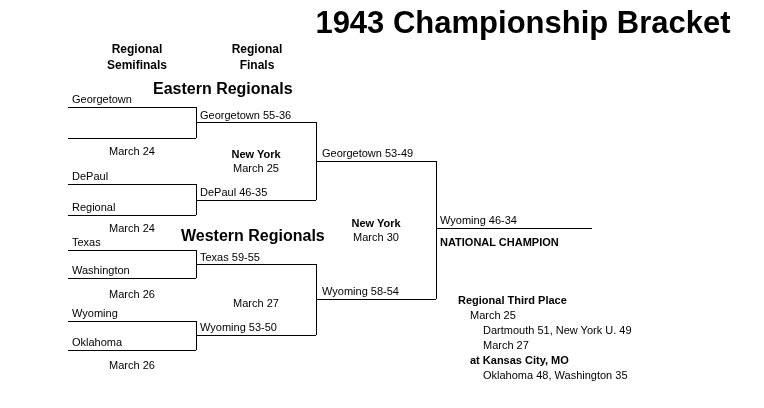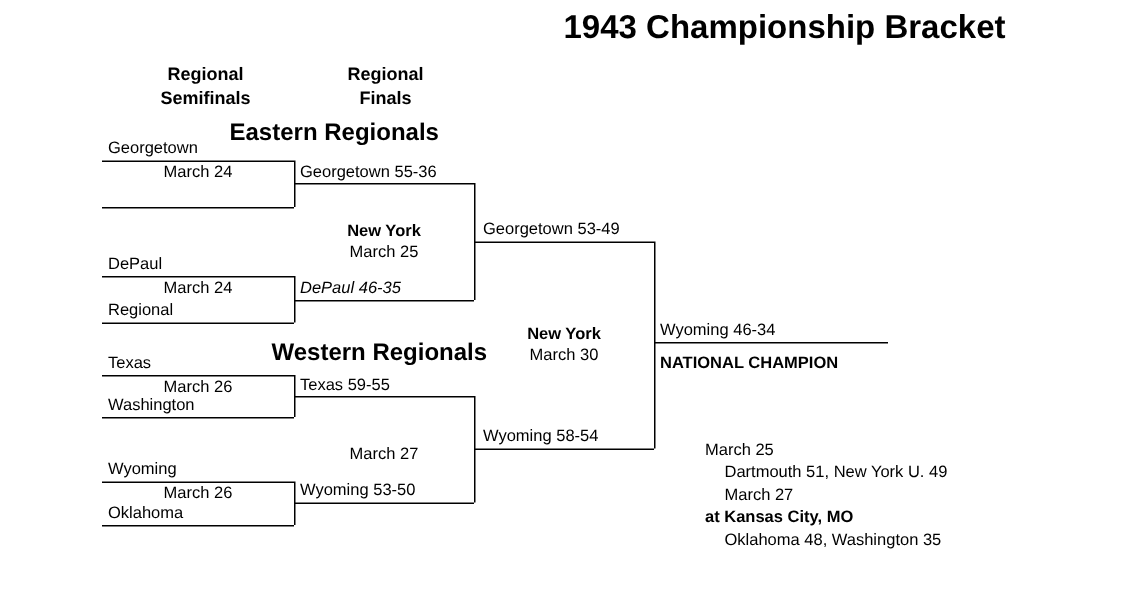--- a/index.html
+++ b/index.html
@@ -12,31 +12,31 @@
     font-family: "Liberation Sans", sans-serif;
     font-size: 11px;
     color: #000000;
     overflow: hidden;
   }
   .b { font-weight: bold; }
   .hline { position: absolute; height: 1px; background: #000000; }
   .vline { position: absolute; width: 1px; background: #000000; }
   .title {
     position: absolute; left: 282px; top: 5px; width: 482px;
-    text-align: center; font-size: 22px; font-weight: bold;
+    text-align: center; font-size: 31px; font-weight: bold;
     white-space: nowrap;
   }
   .colhead {
     position: absolute; top: 42px; width: 120px;
     font-size: 12px; font-weight: bold; text-align: center;
     white-space: pre-line; line-height: 1.3;
   }
   .region-label { position: absolute; font-size: 16px; font-weight: bold; white-space: nowrap; }
   .team { position: absolute; left: 68px; width: 128px; padding-left: 4px; white-space: nowrap; }
-  .mdate { position: absolute; left: 68px; width: 128px; text-align: center; }
+  .mdate { position: absolute; left: 68px; width: 128px; text-align: center; margin-top: 36px; }
   .winner { position: absolute; white-space: nowrap; }
   .site { position: absolute; width: 120px; text-align: center; font-weight: bold; white-space: nowrap; }
   .sitedate { position: absolute; width: 120px; text-align: center; white-space: nowrap; }
   .champion-label { position: absolute; font-weight: bold; white-space: nowrap; }
   .third { position: absolute; left: 458px; top: 293px; line-height: 15px; white-space: nowrap; }
   .ind1 { margin-left: 12px; }
   .ind2 { margin-left: 25px; }
 </style>
 </head>
 <body>
@@ -62,21 +62,21 @@
 
   <div class="site" style="left:196px; top:148px;">New York</div>
   <div class="sitedate" style="left:196px; top:162px;">March 25</div>
 
   <div class="team" style="top:170px;">DePaul</div>
   <div class="hline" style="left:68px; top:184px; width:128px;"></div>
   <div class="mdate" style="top:186px;">March 24</div>
   <div class="team" style="top:201px;">Regional</div>
   <div class="hline" style="left:68px; top:215px; width:128px;"></div>
   <div class="vline" style="left:196px; top:184px; height:31px;"></div>
-  <div class="winner" style="left:200px; top:186px;font-style:italic;">DePaul 46-35</div>
+  <div class="winner" style="left:200px; top:186px;">DePaul 46-35</div>
   <div class="hline" style="left:196px; top:200px; width:120px;"></div>
 
   <div class="vline" style="left:316px; top:122px; height:78px;"></div>
   <div class="winner" style="left:322px; top:147px;">Georgetown 53-49</div>
   <div class="hline" style="left:316px; top:161px; width:120px;"></div>
 
   <div class="region-label" style="left:158px; top:227px;margin-left:23px;">Western Regionals</div>
 
   <div class="team" style="top:236px;">Texas</div>
   <div class="hline" style="left:68px; top:250px; width:128px;"></div>
@@ -103,20 +103,21 @@
   <div class="hline" style="left:316px; top:299px; width:120px;"></div>
 
   <div class="site" style="left:316px; top:217px;">New York</div>
   <div class="sitedate" style="left:316px; top:231px;">March 30</div>
   <div class="vline" style="left:436px; top:161px; height:138px;"></div>
   <div class="winner" style="left:440px; top:214px;">Wyoming 46-34</div>
   <div class="hline" style="left:436px; top:228px; width:156px;"></div>
   <div class="champion-label" style="left:440px; top:236px;">NATIONAL CHAMPION</div>
 
   <div class="third">
+    <div class="b">Regional Third Place</div>
     <div class="ind1">March 25</div>
     <div class="ind2">Dartmouth 51, New York U. 49</div>
     <div class="ind2">March 27</div>
     <div class="b ind1">at Kansas City, MO</div>
     <div class="ind2">Oklahoma 48, Washington 35</div>
   </div>
 
 </div>
 
 </body></html>

